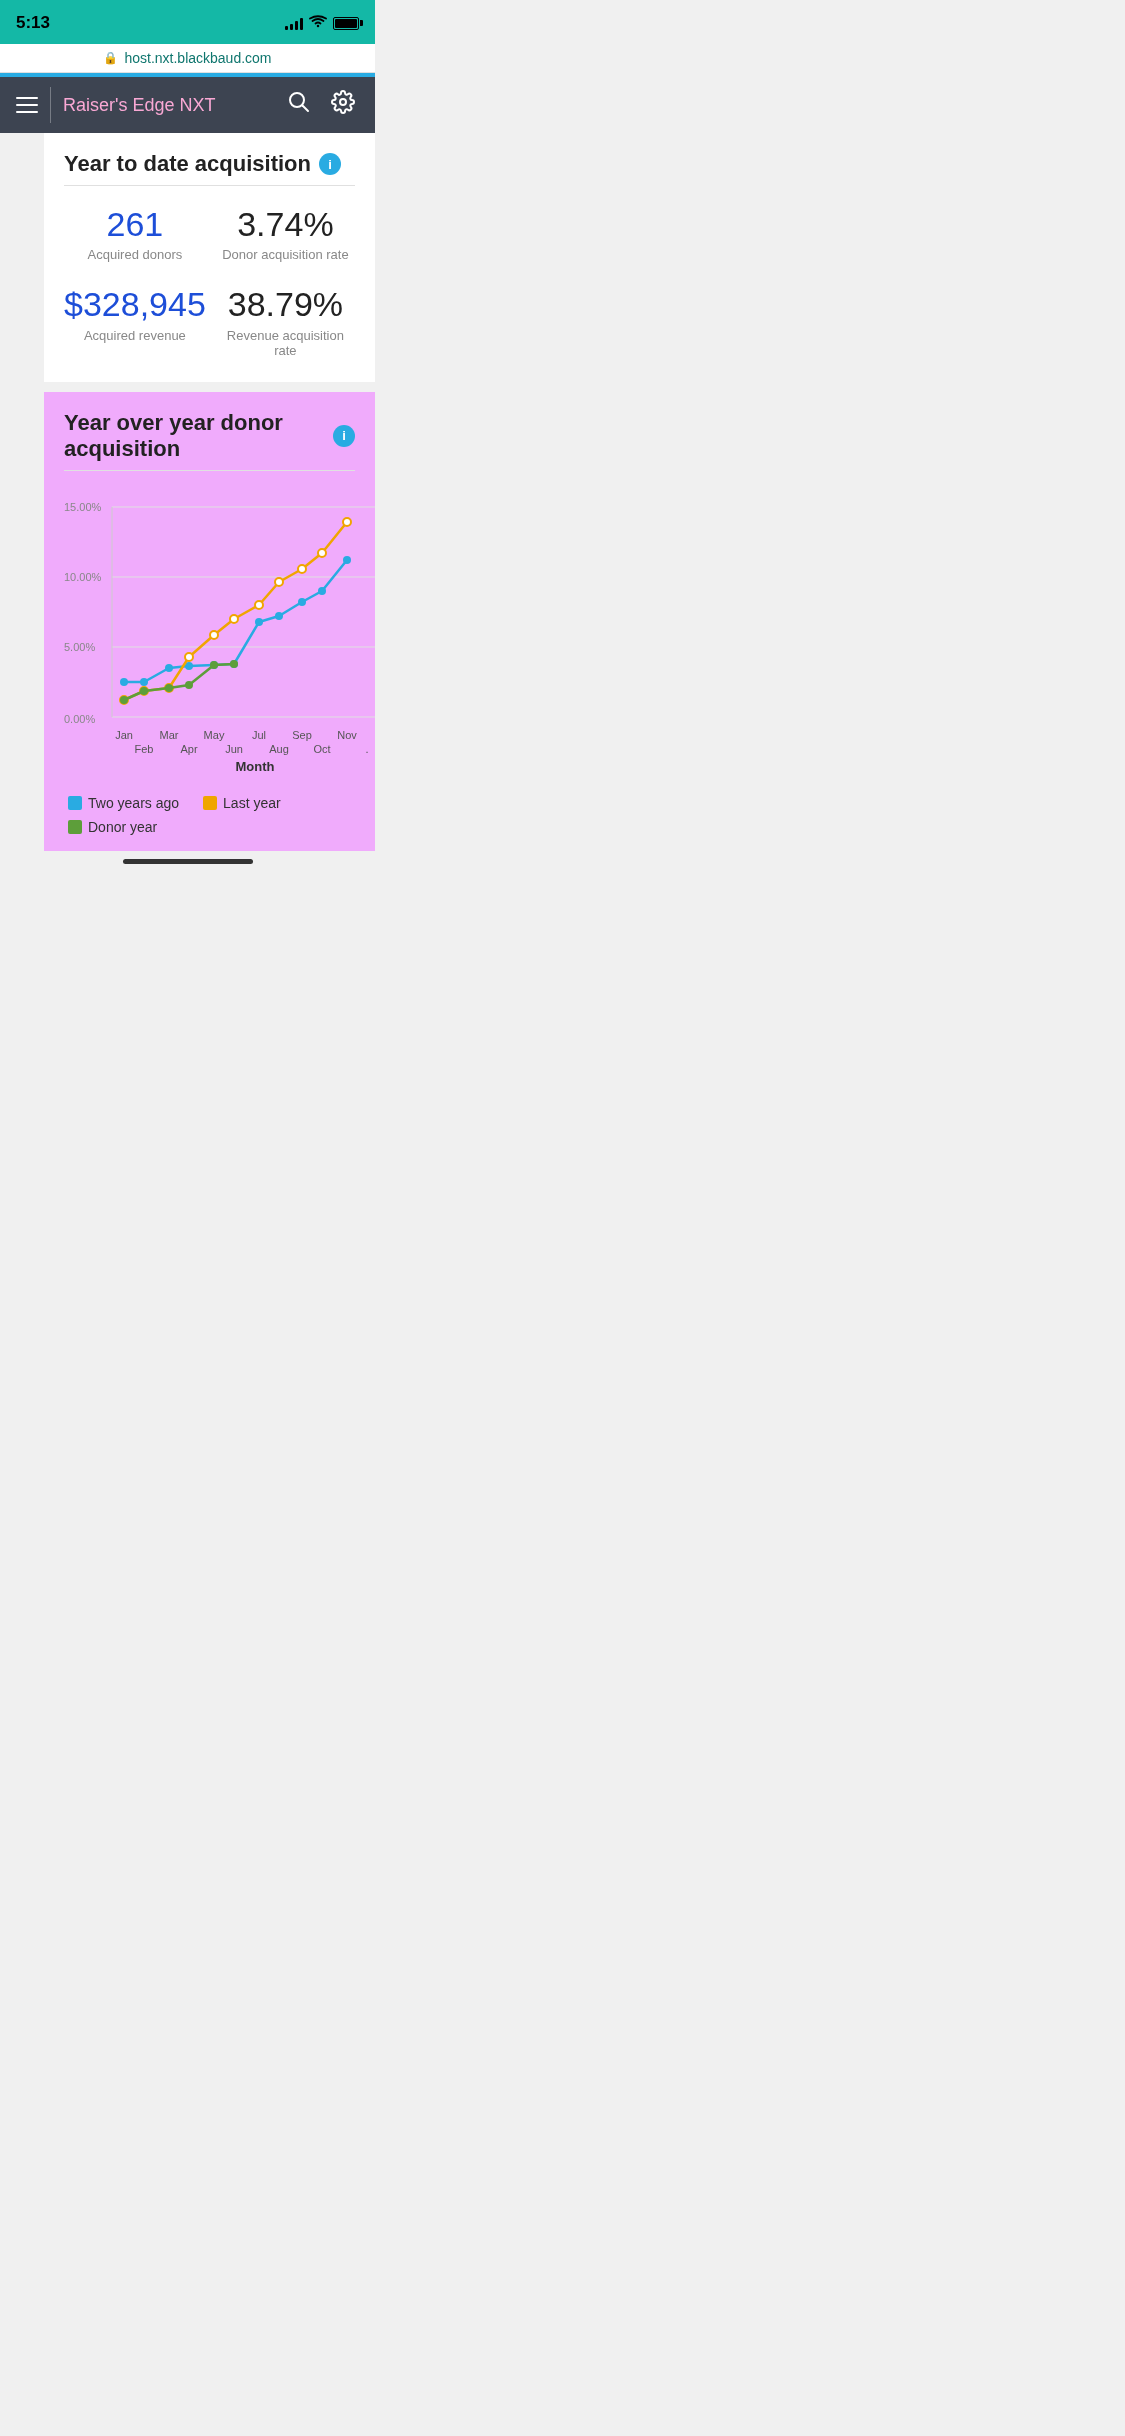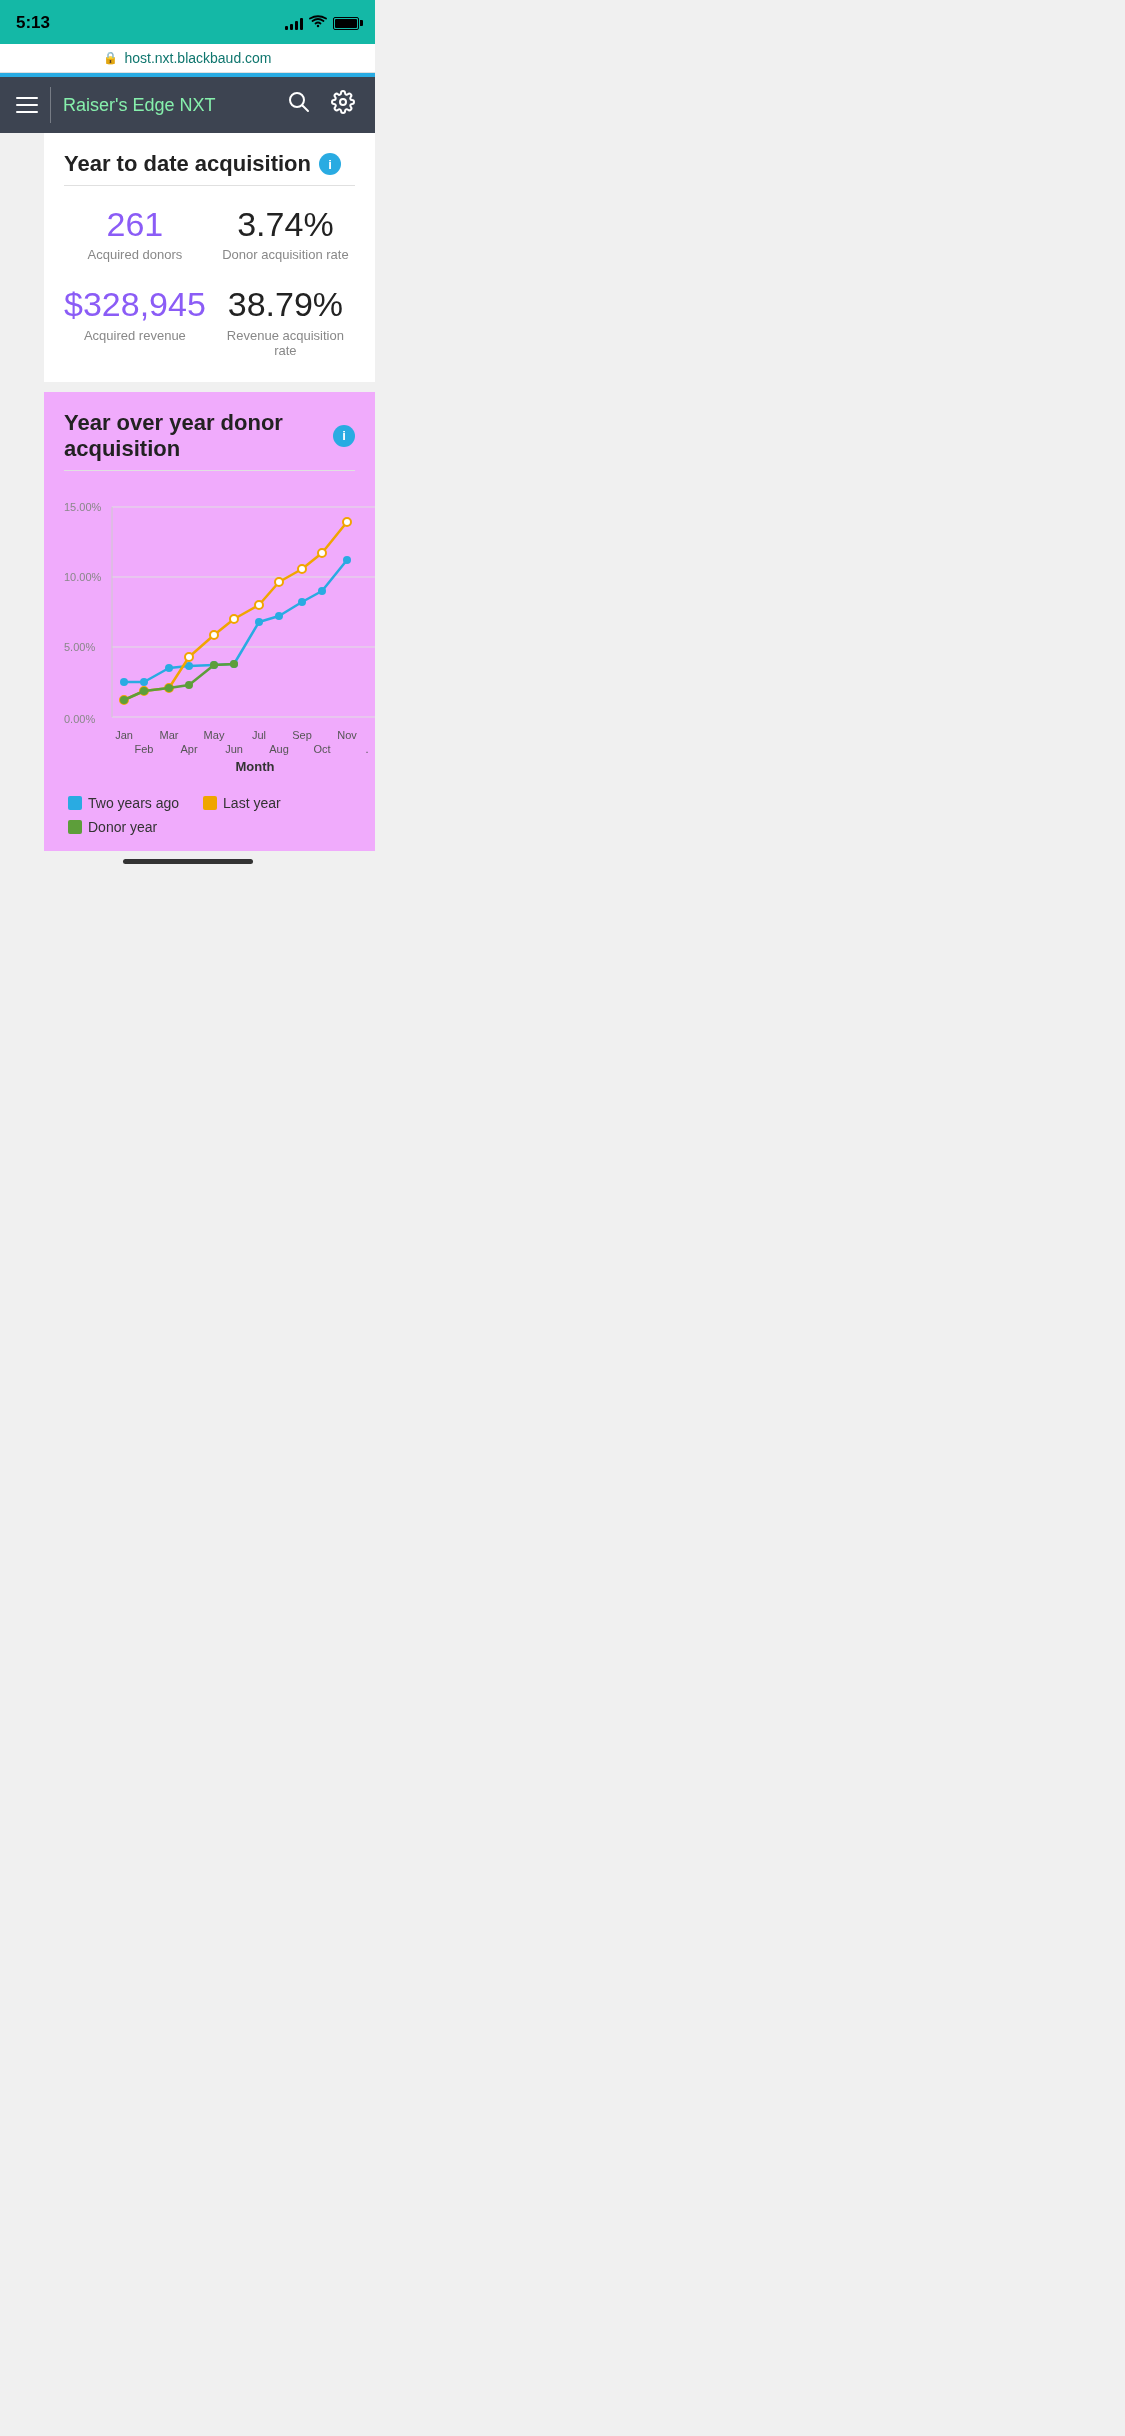--- a/index.html
+++ b/index.html
@@ -126,21 +126,21 @@
       background: #fff;
       border-radius: 1px;
     }
     .nav-divider {
       width: 1px;
       height: 36px;
       background: rgba(255,255,255,0.3);
     }
     .nav-title {
       flex: 1;
-      color: #86efac;
+      color: #f9a8d4;
       font-size: 18px;
       font-weight: 400;
     }
     .nav-search, .nav-settings {
       color: #fff;
       font-size: 22px;
       cursor: pointer;
       padding: 4px;
     }
 
@@ -197,21 +197,21 @@
     .stat-item {
       text-align: center;
     }
     .stat-value {
       font-size: 34px;
       font-weight: 400;
       color: #222;
       line-height: 1.1;
     }
     .stat-value.blue {
-      color: #8b5cf6;
+      color: #1d4ed8;
     }
     .stat-label {
       font-size: 13px;
       color: #888;
       margin-top: 4px;
     }
 
     
     .chart-section {
       background: #f0abfc;

